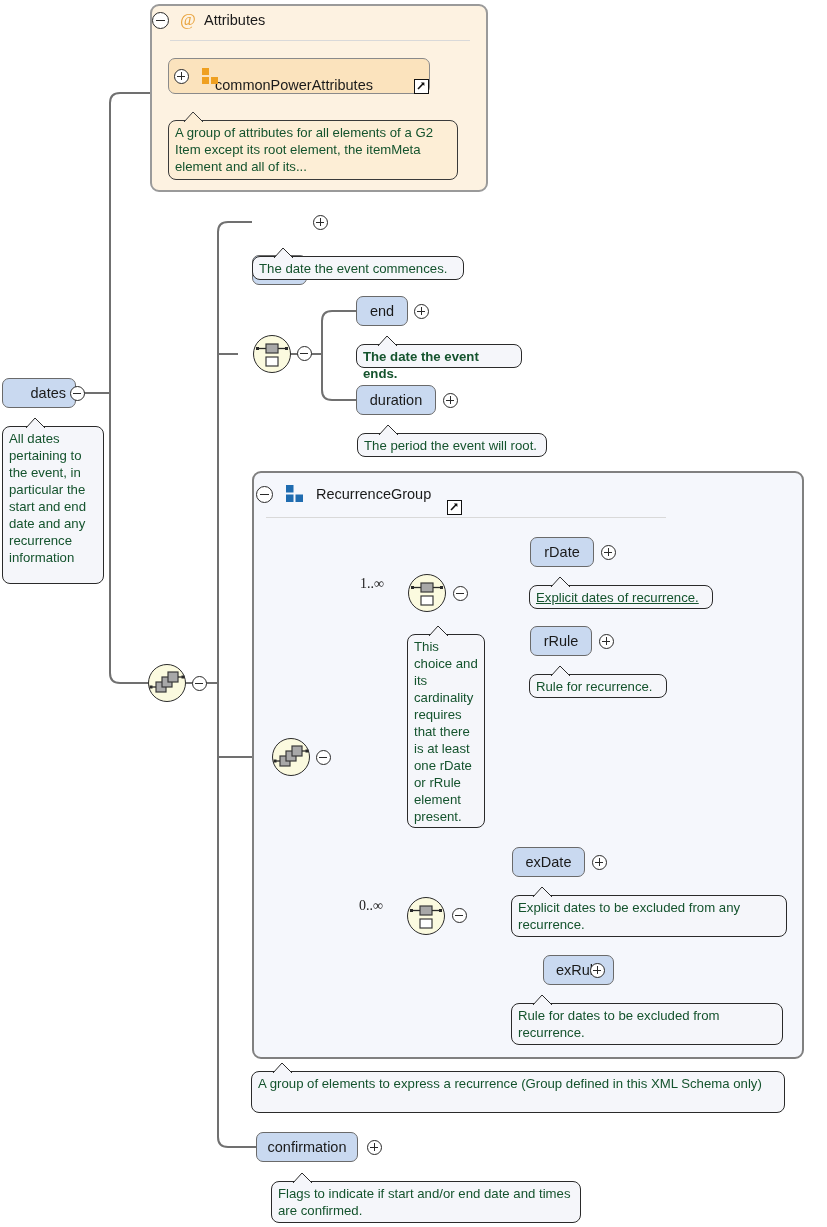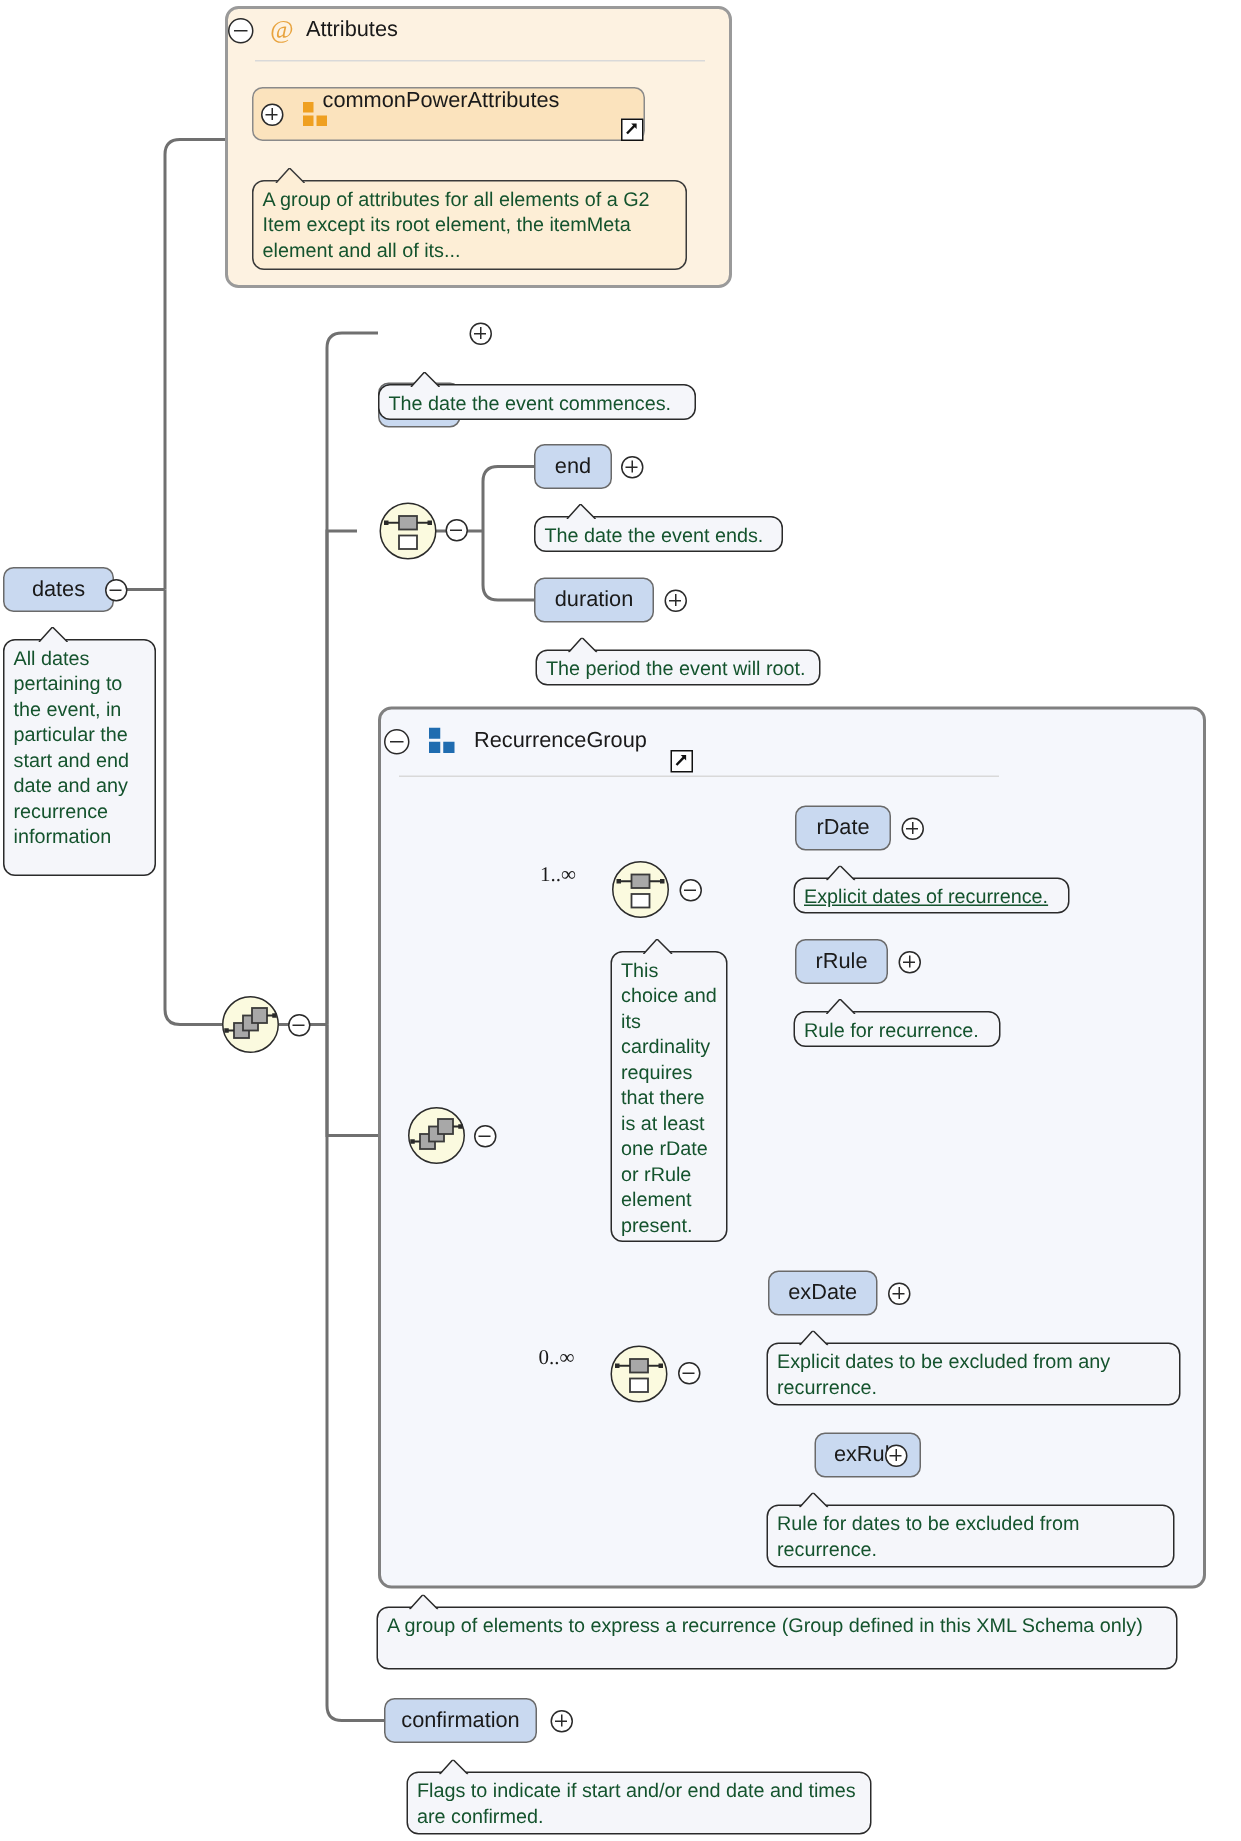--- a/index.html
+++ b/index.html
@@ -64,21 +64,21 @@
   }
 
   
   .refbox {
     position: absolute;
     box-sizing: border-box;
     background: #fbe3bd;
     border: 1px solid #8a8a8a;
     border-radius: 7px;
     display: flex;
-    align-items: flex-start;
+    align-items: flex-end;
     font-size: 14.5px;
     color: #1a1a1a;
   }
 
   
   .note {
     position: absolute;
     box-sizing: border-box;
     background: #f5f6fa;
     border: 1px solid #2a2a2a;
@@ -241,21 +241,21 @@
 
   <div class="note orange" style="left:168px; top:120px; width:290px; height:60px;">
     <span class="tail" style="left:14px;">
       <svg width="22" height="10" viewBox="0 0 22 10">
         <path d="M1,10 L10,0 L20,10" fill="#fdeed6" stroke="#3a3a3a" stroke-width="1"></path>
       </svg>
     </span>
     <span>A group of attributes for all elements of a G2 Item except its root element, the itemMeta element and all of its...</span>
   </div>
 
-  <div class="el" style="left:2px; top:378px; width:74px; height:30px;">
+  <div class="el" style="left:2px; top:378px; width:74px; height:30px;justify-content:flex-end;">
     <span>dates</span>
   </div>
   <div class="toggle" style="left:70px; top:386px;"></div>
   <div class="note" style="left:2px; top:426px; width:102px; height:158px;">
     <span class="tail" style="left:22px;">
       <svg width="22" height="10" viewBox="0 0 22 10">
         <path d="M1,10 L10,0 L20,10" fill="#f5f6fa" stroke="#2a2a2a" stroke-width="1"></path>
       </svg>
     </span>
     <span>All dates pertaining to the event, in particular the start and end date and any recurrence information</span>
@@ -296,21 +296,21 @@
       <line x1="24" y1="12.5" x2="32" y2="12.5" stroke="#2a2a2a" stroke-width="1.3"></line>
       <rect x="31" y="11" width="3" height="3" fill="#2a2a2a"></rect>
     </svg>
   </div>
   <div class="toggle" style="left:297px; top:346px;"></div>
 
   <div class="el" style="left:356px; top:296px; width:52px; height:30px;">
     <span>end</span>
   </div>
   <div class="toggle plus" style="left:414px; top:304px;"></div>
-  <div class="note" style="left:356px; top:344px; width:166px; height:24px;">
+  <div class="note" style="left:356px; top:344px; width:166px; height:24px;font-weight:bold;">
     <span class="tail" style="left:20px;">
       <svg width="22" height="10" viewBox="0 0 22 10">
         <path d="M1,10 L10,0 L20,10" fill="#f5f6fa" stroke="#2a2a2a" stroke-width="1"></path>
       </svg>
     </span>
     <span>The date the event ends.</span>
   </div>
 
   <div class="el" style="left:356px; top:385px; width:80px; height:30px;">
     <span>duration</span>

